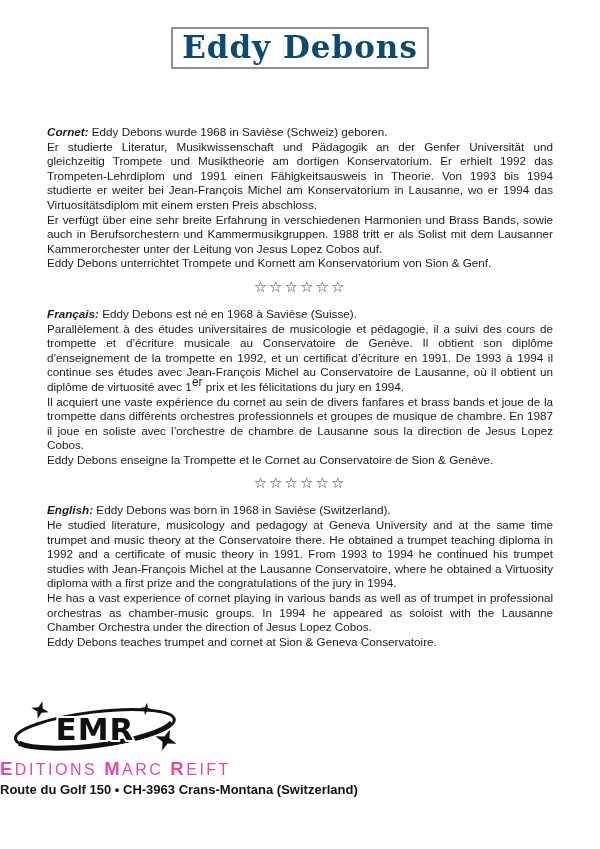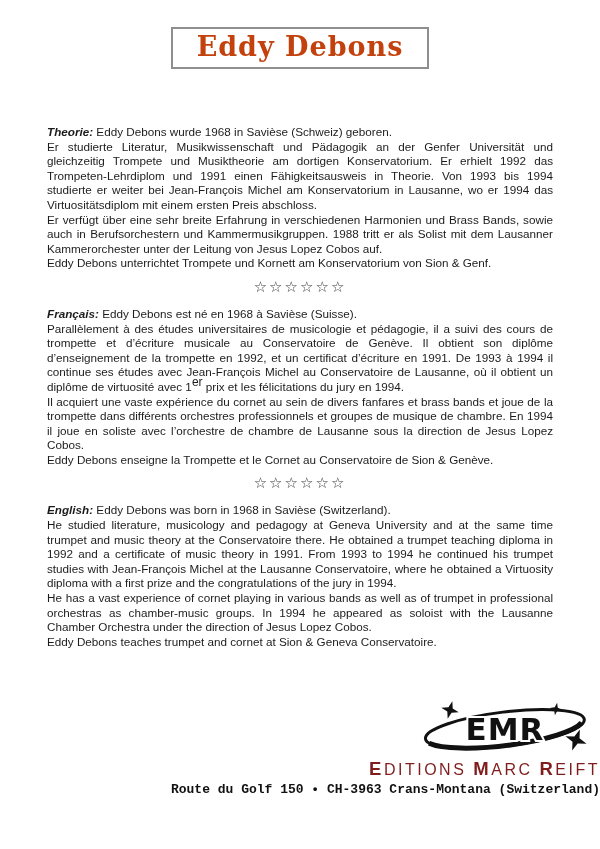--- a/index.html
+++ b/index.html
@@ -19,24 +19,24 @@
     border:2px solid #8f8f8f;
     background:#fff;
     text-align:center;
     padding:3px 0 5px 0;
     box-sizing:border-box;
   }
   .title-box h1{
     margin:0;
     font-family:"DejaVu Serif",serif;
     font-weight:bold;
-    font-size:27px;
+    font-size:31px;
     line-height:30px;
     letter-spacing:1px;
-    color:#c2410c;
+    color:#0c4a6e;
   }
   .content{
     margin:56px 47px 0 47px;
     font-size:11.7px;
     line-height:14.6px;
     text-align:justify;
   }
   .content p{margin:0;}
   .lbl{font-weight:bold;font-style:italic;}
   .sep{
@@ -46,70 +46,70 @@
     letter-spacing:2px;
     color:#3a3a3a;
     margin:9px 0 12px 0;
     font-family:"DejaVu Sans",sans-serif;
   }
   sup{font-size:12px;line-height:0;}
   .footer{
     position:absolute;
     left:0;right:0;
     top:700px;
-    text-align:right;
+    text-align:left;
   }
   .logo-wrap{line-height:0;}
   .publisher{
     font-family:"Liberation Sans",sans-serif;
     font-size:16px;
     line-height:17px;
     letter-spacing:2.5px;
-    color:#7f1d1d;
+    color:#ec4899;
     margin-top:2px;
     white-space:nowrap;
   }
   .publisher .initial{
     font-weight:bold;
     font-size:18.5px;
   }
   .addr{
-    font-family:Liberation Mono, monospace;
+    font-family:Liberation Sans, sans-serif;
     font-weight:bold;
     font-size:13px;
     line-height:16px;
     color:#111;
     margin-top:4px;
   }
   .email-link{text-decoration:underline;cursor:pointer;}
 </style>
 </head>
 <body>
 
 <div class="page">
 
   <div class="title-box">
     <h1>Eddy Debons</h1>
   </div>
 
   <div class="content">
 
     <section>
-      <p><span class="lbl">Theorie:</span><span> Eddy Debons wurde 1968 in Savièse (Schweiz) geboren.</span></p>
+      <p><span class="lbl">Cornet:</span><span> Eddy Debons wurde 1968 in Savièse (Schweiz) geboren.</span></p>
       <p>Er studierte Literatur, Musikwissenschaft und Pädagogik an der Genfer Universität und gleichzeitig Trompete und Musiktheorie am dortigen Konservatorium. Er erhielt 1992 das Trompeten-Lehrdiplom und 1991 einen Fähigkeitsausweis in Theorie. Von 1993 bis 1994 studierte er weiter bei Jean-François Michel am Konservatorium in Lausanne, wo er 1994 das Virtuositätsdiplom mit einem ersten Preis abschloss.</p>
       <p>Er verfügt über eine sehr breite Erfahrung in verschiedenen Harmonien und Brass Bands, sowie auch in Berufsorchestern und Kammermusikgruppen. 1988 tritt er als Solist mit dem Lausanner Kammerorchester unter der Leitung von Jesus Lopez Cobos auf.</p>
       <p>Eddy Debons unterrichtet Trompete und Kornett am Konservatorium von Sion &amp; Genf.</p>
     </section>
 
     <div class="sep">☆☆☆☆☆☆</div>
 
     <section>
       <p><span class="lbl">Français:</span><span> Eddy Debons est né en 1968 à Savièse (Suisse).</span></p>
       <p><span>Parallèlement à des études universitaires de musicologie et pédagogie, il a suivi des cours de trompette et d’écriture musicale au Conservatoire de Genève. Il obtient son diplôme d’enseignement de la trompette en 1992, et un certificat d’écriture en 1991. De 1993 à 1994 il continue ses études avec Jean-François Michel au Conservatoire de Lausanne, où il obtient un diplôme de virtuosité avec 1</span><sup>er</sup><span> prix et les félicitations du jury en 1994.</span></p>
-      <p>Il acquiert une vaste expérience du cornet au sein de divers fanfares et brass bands et joue de la trompette dans différents orchestres professionnels et groupes de musique de chambre. En 1994 il joue en soliste avec l’orchestre de chambre de Lausanne sous la direction de Jesus Lopez Cobos.</p>
+      <p>Il acquiert une vaste expérience du cornet au sein de divers fanfares et brass bands et joue de la trompette dans différents orchestres professionnels et groupes de musique de chambre. En 1987 il joue en soliste avec l’orchestre de chambre de Lausanne sous la direction de Jesus Lopez Cobos.</p>
       <p>Eddy Debons enseigne la Trompette et le Cornet au Conservatoire de Sion &amp; Genève.</p>
     </section>
 
     <div class="sep">☆☆☆☆☆☆</div>
 
     <section>
       <p><span class="lbl">English:</span><span> Eddy Debons was born in 1968 in Savièse (Switzerland).</span></p>
       <p>He studied literature, musicology and pedagogy at Geneva University and at the same time trumpet and music theory at the Conservatoire there. He obtained a trumpet teaching diploma in 1992 and a certificate of music theory in 1991. From 1993 to 1994 he continued his trumpet studies with Jean-François Michel at the Lausanne Conservatoire, where he obtained a Virtuosity diploma with a first prize and the congratulations of the jury in 1994.</p>
       <p>He has a vast experience of cornet playing in various bands as well as of trumpet in professional orchestras as chamber-music groups. In 1994 he appeared as soloist with the Lausanne Chamber Orchestra under the direction of Jesus Lopez Cobos.</p>
       <p>Eddy Debons teaches trumpet and cornet at Sion &amp; Geneva Conservatoire.</p>

